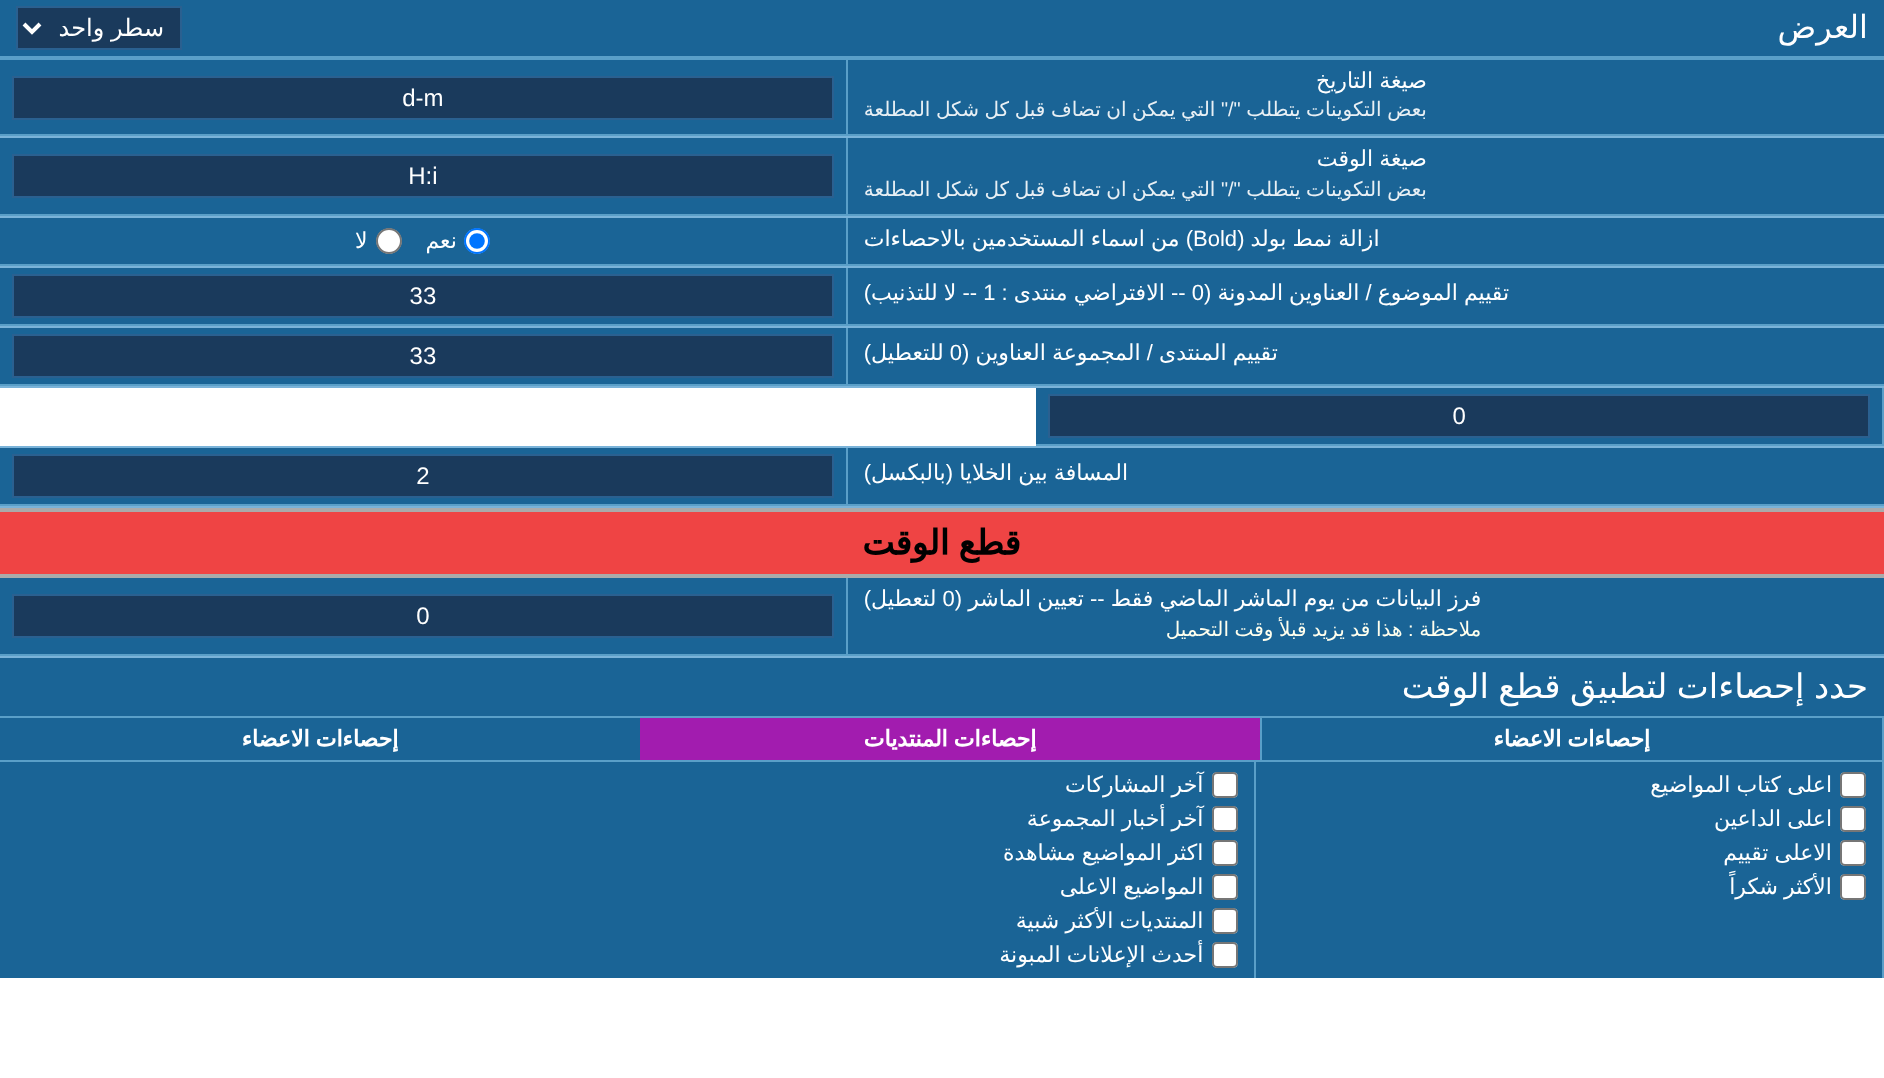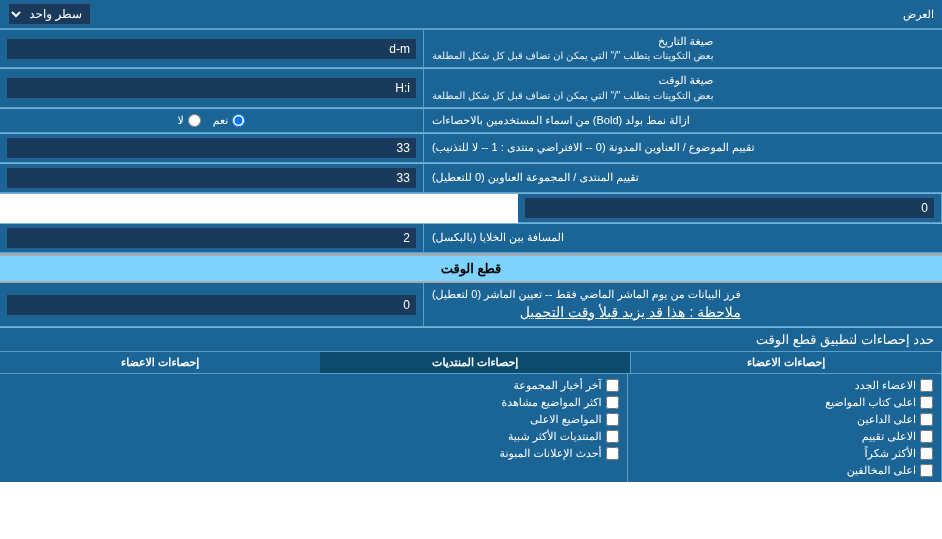--- a/index.html
+++ b/index.html
@@ -44,21 +44,21 @@
       border-bottom: 1px solid #5a9fc8;
       border-right: 1px solid #5a9fc8;
     }
 
     .input-field {
       background: #1a3a5c;
       color: #fff;
       border: 1px solid #2a6090;
       padding: 3px 6px;
       width: 100%;
-      text-align: right;
+      text-align: center;
       font-size: 12px;
       direction: ltr;
     }
 
     .select-field {
       background: #1a3a5c;
       color: #fff;
       border: 1px solid #2a6090;
       padding: 2px 4px;
       font-size: 12px;
@@ -123,21 +123,21 @@
       color: #fff;
       font-weight: bold;
       font-size: 11px;
       text-align: center;
       padding: 4px;
       border-right: 1px solid #5a9fc8;
     }
 
     .section-label-mid {
       flex: 0 0 33%;
-      background: #0c4a6e;
+      background: #a21caf;
       color: #fff;
       font-weight: bold;
       font-size: 11px;
       text-align: center;
       padding: 4px;
       border-right: 1px solid #5a9fc8;
     }
 
     .section-label-right {
       flex: 1;
@@ -156,44 +156,43 @@
       background: #1a6496;
       border-bottom: 2px solid #5a9fc8;
       align-items: center;
     }
 
     .top-header-label {
       flex: 1;
       color: #fff;
       text-align: right;
       padding: 4px 8px;
-      font-size: 11px;
+      font-size: 16px;
     }
 
     .top-header-select-cell {
       display: flex;
       align-items: center;
       padding: 3px 8px;
     }
 
     .section-divider {
-      background: #7dd3fc;
+      background: #ef4444;
       color: #000;
       text-align: center;
       font-weight: bold;
-      font-size: 13px;
+      font-size: 17px;
       padding: 5px;
       border-top: 2px solid #aaa;
       border-bottom: 2px solid #aaa;
     }
 
     .note-text {
-      font-size: 14px;
+      font-size: 10px;
       color: #ffe;
-      text-decoration: underline;
     }
   </style>
 </head>
 <body>
 
 <div class="top-header">
   <div class="top-header-label">العرض</div>
   <div class="top-header-select-cell">
     <select class="select-field">
       <option>سطر واحد</option>
@@ -276,61 +275,57 @@
       <div>فرز البيانات من يوم الماشر الماضي فقط -- تعيين الماشر (0 لتعطيل)</div>
       <div class="note-text">ملاحظة : هذا قد يزيد قبلأ وقت التحميل</div>
     </div>
   </div>
   <div class="input-cell">
     <input class="input-field" type="text" value="0" style="">
   </div>
 </div>
 
 <div style="display:flex; width:100%; background:#1a6496; border-bottom:1px solid #5a9fc8; padding:4px 8px;">
-  <div style="color:#fff; font-size:13px; text-align:right; width:100%;">حدد إحصاءات لتطبيق قطع الوقت</div>
+  <div style="color:#fff; font-size:17px; text-align:right; width:100%;">حدد إحصاءات لتطبيق قطع الوقت</div>
 </div>
 
 <div class="section-label-row">
   <div class="section-label-left">إحصاءات الاعضاء</div>
   <div class="section-label-mid">إحصاءات المنتديات</div>
   <div class="section-label-right">إحصاءات الاعضاء</div>
 </div>
 
 <div class="checkboxes-grid">
 
   <div class="checkbox-col" style="border-right:1px solid #5a9fc8;">
     <div class="checkbox-item">
       <input type="checkbox" style="">
-      <span>الاعضاء الجدد</span>
-    </div>
-    <div class="checkbox-item">
-      <input type="checkbox" style="">
       <span>اعلى كتاب المواضيع</span>
     </div>
     <div class="checkbox-item">
       <input type="checkbox" style="">
       <span>اعلى الداعين</span>
     </div>
     <div class="checkbox-item">
       <input type="checkbox" style="">
       <span>الاعلى تقييم</span>
     </div>
     <div class="checkbox-item">
       <input type="checkbox" style="">
       <span>الأكثر شكراً</span>
     </div>
-    <div class="checkbox-item">
-      <input type="checkbox" style="">
-      <span>اعلى المخالفين</span>
-    </div>
   </div>
 
   <div class="checkbox-col" style="border-right:1px solid #5a9fc8;">
     <div class="checkbox-item">
       <input type="checkbox" style="">
+      <span>آخر المشاركات</span>
+    </div>
+    <div class="checkbox-item">
+      <input type="checkbox" style="">
       <span>آخر أخبار المجموعة</span>
     </div>
     <div class="checkbox-item">
       <input type="checkbox" style="">
       <span>اكثر المواضيع مشاهدة</span>
     </div>
     <div class="checkbox-item">
       <input type="checkbox" style="">
       <span>المواضيع الاعلى</span>
     </div>

